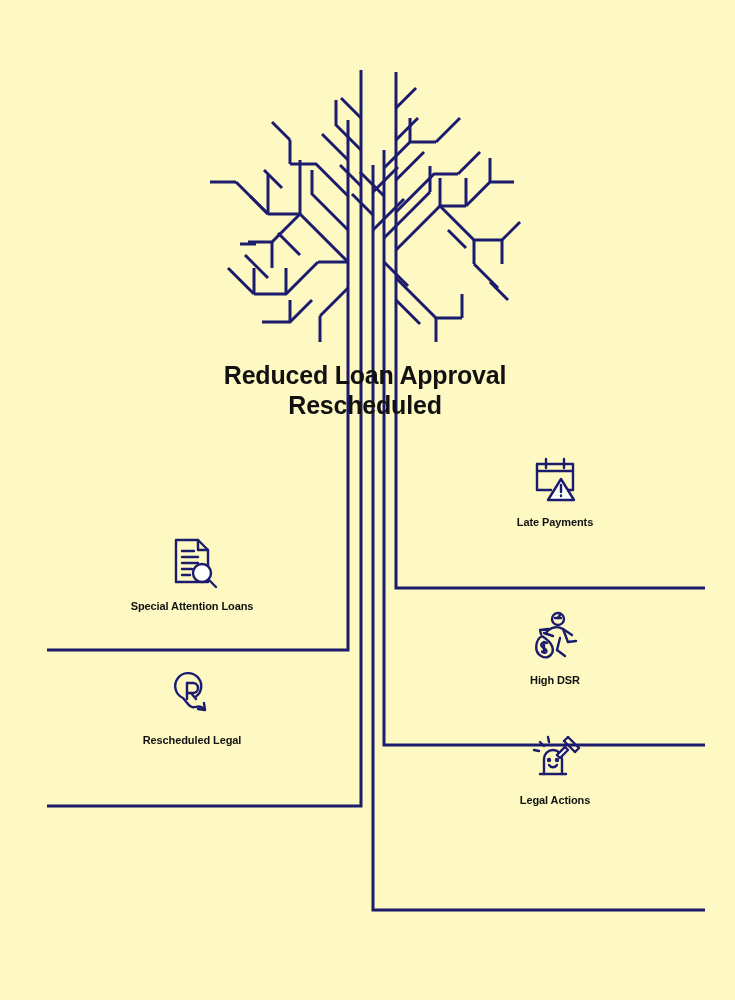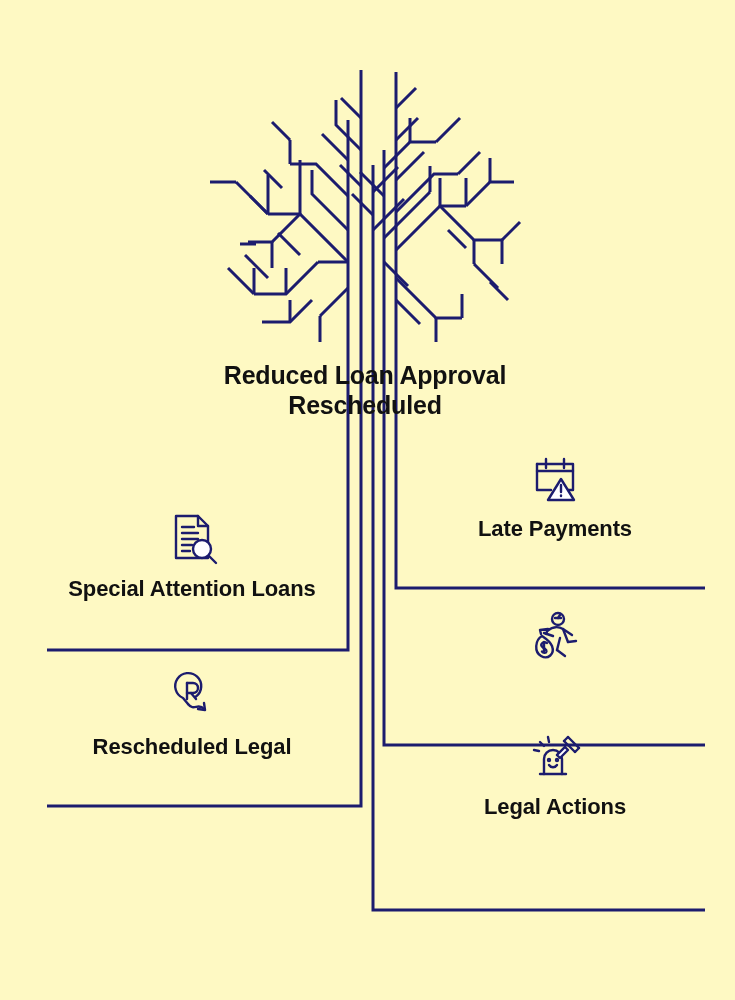--- a/index.html
+++ b/index.html
@@ -40,27 +40,27 @@
     position: absolute;
     text-align: center;
   }
   .node-icon {
     display: block;
     margin: 0 auto 10px auto;
     line-height: 0;
   }
   .node-label {
     display: block;
-    font-size: 22px;
+    font-size: 11px;
     font-weight: bold;
     color: #111111;
     letter-spacing: -0.1px;
     white-space: nowrap;
   }
-  #node-special  { left: 58px;  top: 510px; width: 268px; }
+  #node-special  { left: 58px;  top: 534px; width: 268px; }
   #node-resched  { left: 88px;  top: 668px; width: 208px; }
   #node-late     { left: 455px; top: 450px; width: 200px; }
   #node-dsr      { left: 455px; top: 608px; width: 200px; }
   #node-legal    { left: 455px; top: 728px; width: 200px; }
 </style>
 </head>
 <body>
 
 <div id="infographic">
 
@@ -213,20 +213,21 @@
         <path d="M41 34 L49 33"></path>
         <path d="M33 30 L30 42"></path>
         <path d="M30 42 L38 48"></path>
         <path d="M26 28 L17 25"></path>
         <path d="M15 28 C8 32 7 44 14 48 C21 52 28 46 25 38 C23 33 18 30 15 28 Z"></path>
         <path d="M14 26 L13 22 L21 21 L19 26"></path>
         <path d="M17 34 L17 43"></path>
         <path d="M20 35 C16 33 13 36 15 38.5 C17 41 20 41 19.5 43.5 C19 45.5 16 45 15 43.5"></path>
       </svg>
     </span>
+    <span class="node-label">High DSR</span>
   </div>
 
   <div class="node" id="node-legal">
     <span class="node-icon">
       <svg width="56" height="56" viewBox="0 0 56 56" fill="none" stroke="#1c1c6e" stroke-width="2.4" stroke-linecap="round" stroke-linejoin="round">
         <path d="M17 46 L17 31 A9 9 0 0 1 35 31 L35 46"></path>
         <path d="M13 46 L39 46"></path>
         <circle cx="22" cy="32" r="1"></circle>
         <circle cx="30" cy="32" r="1"></circle>
         <path d="M22 37 C24 40 28 40 30 37"></path>

